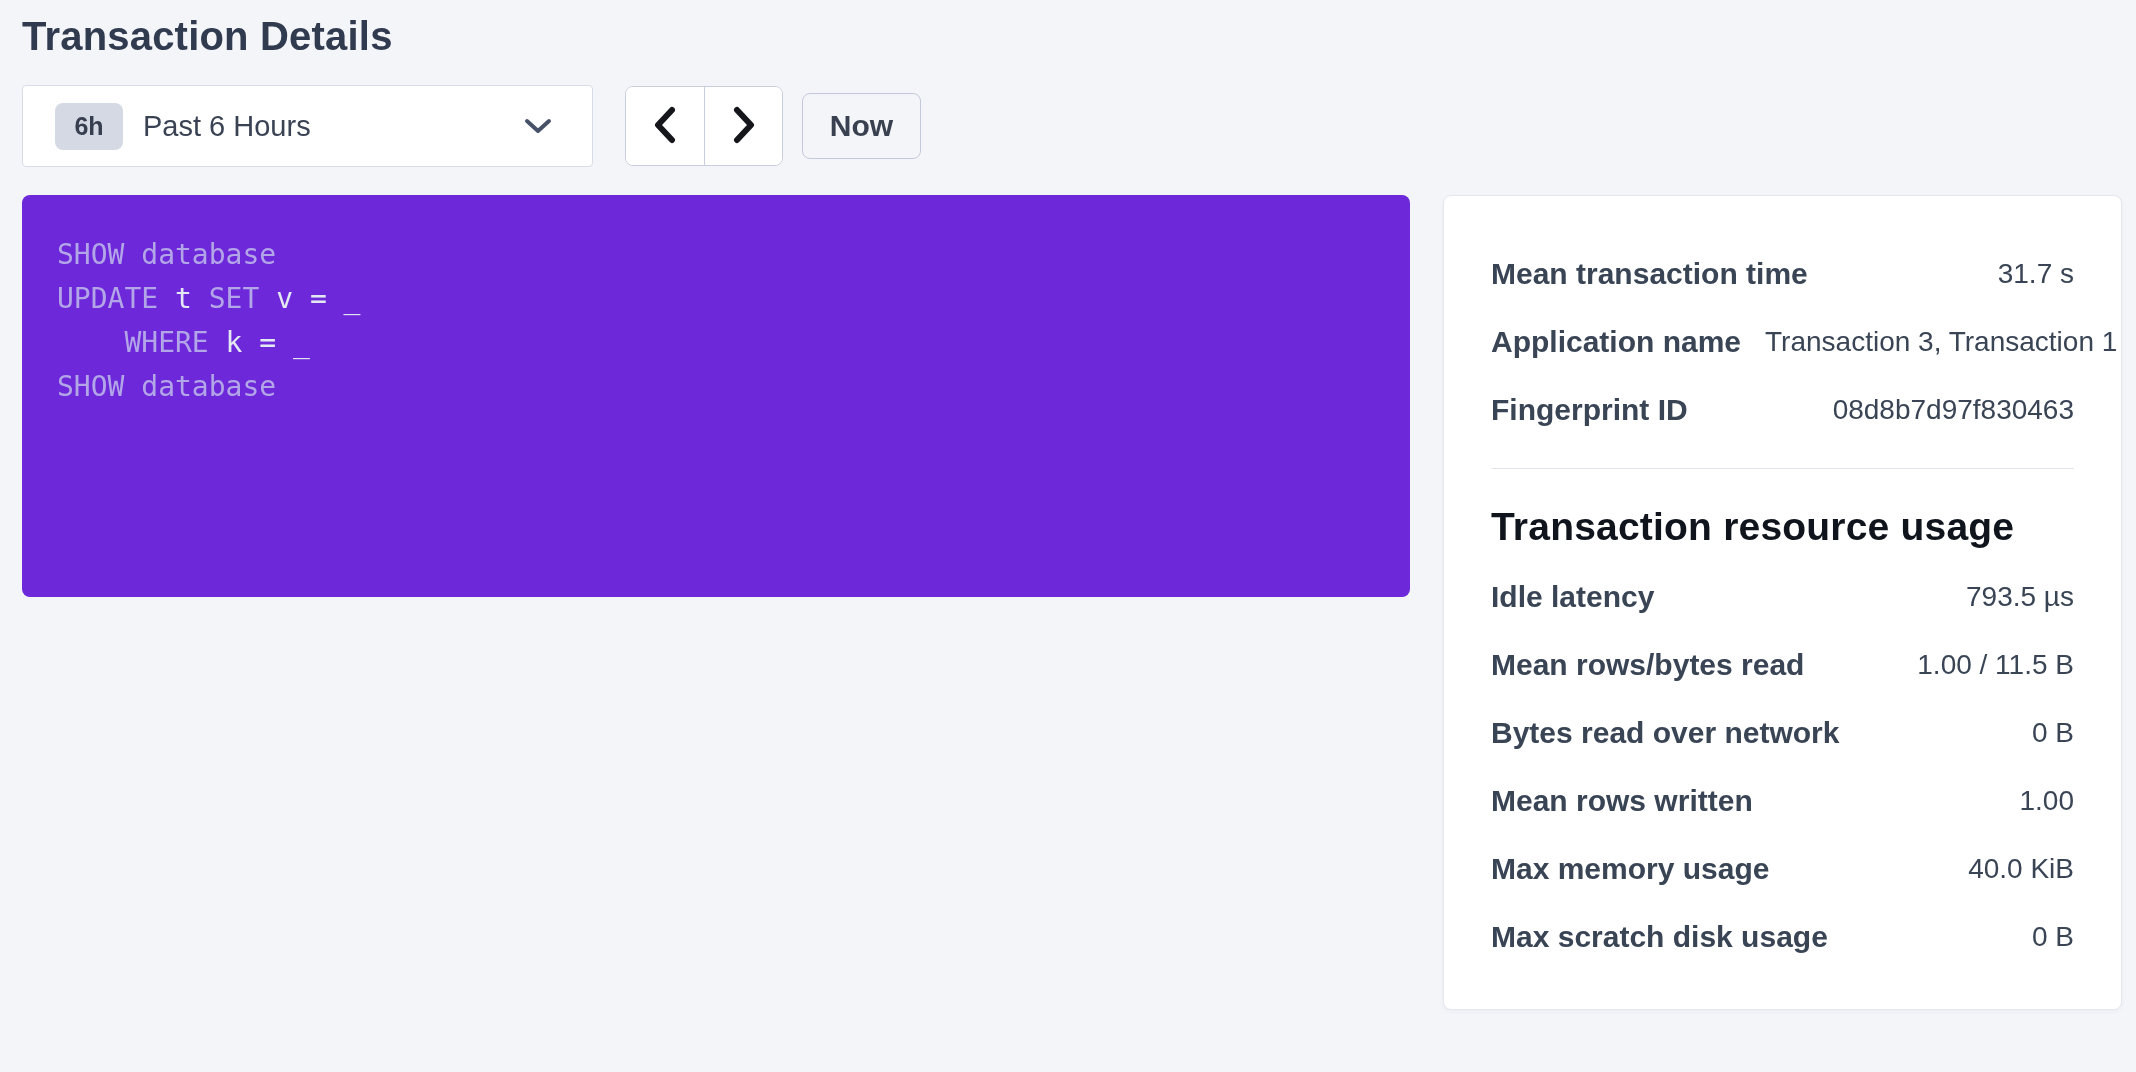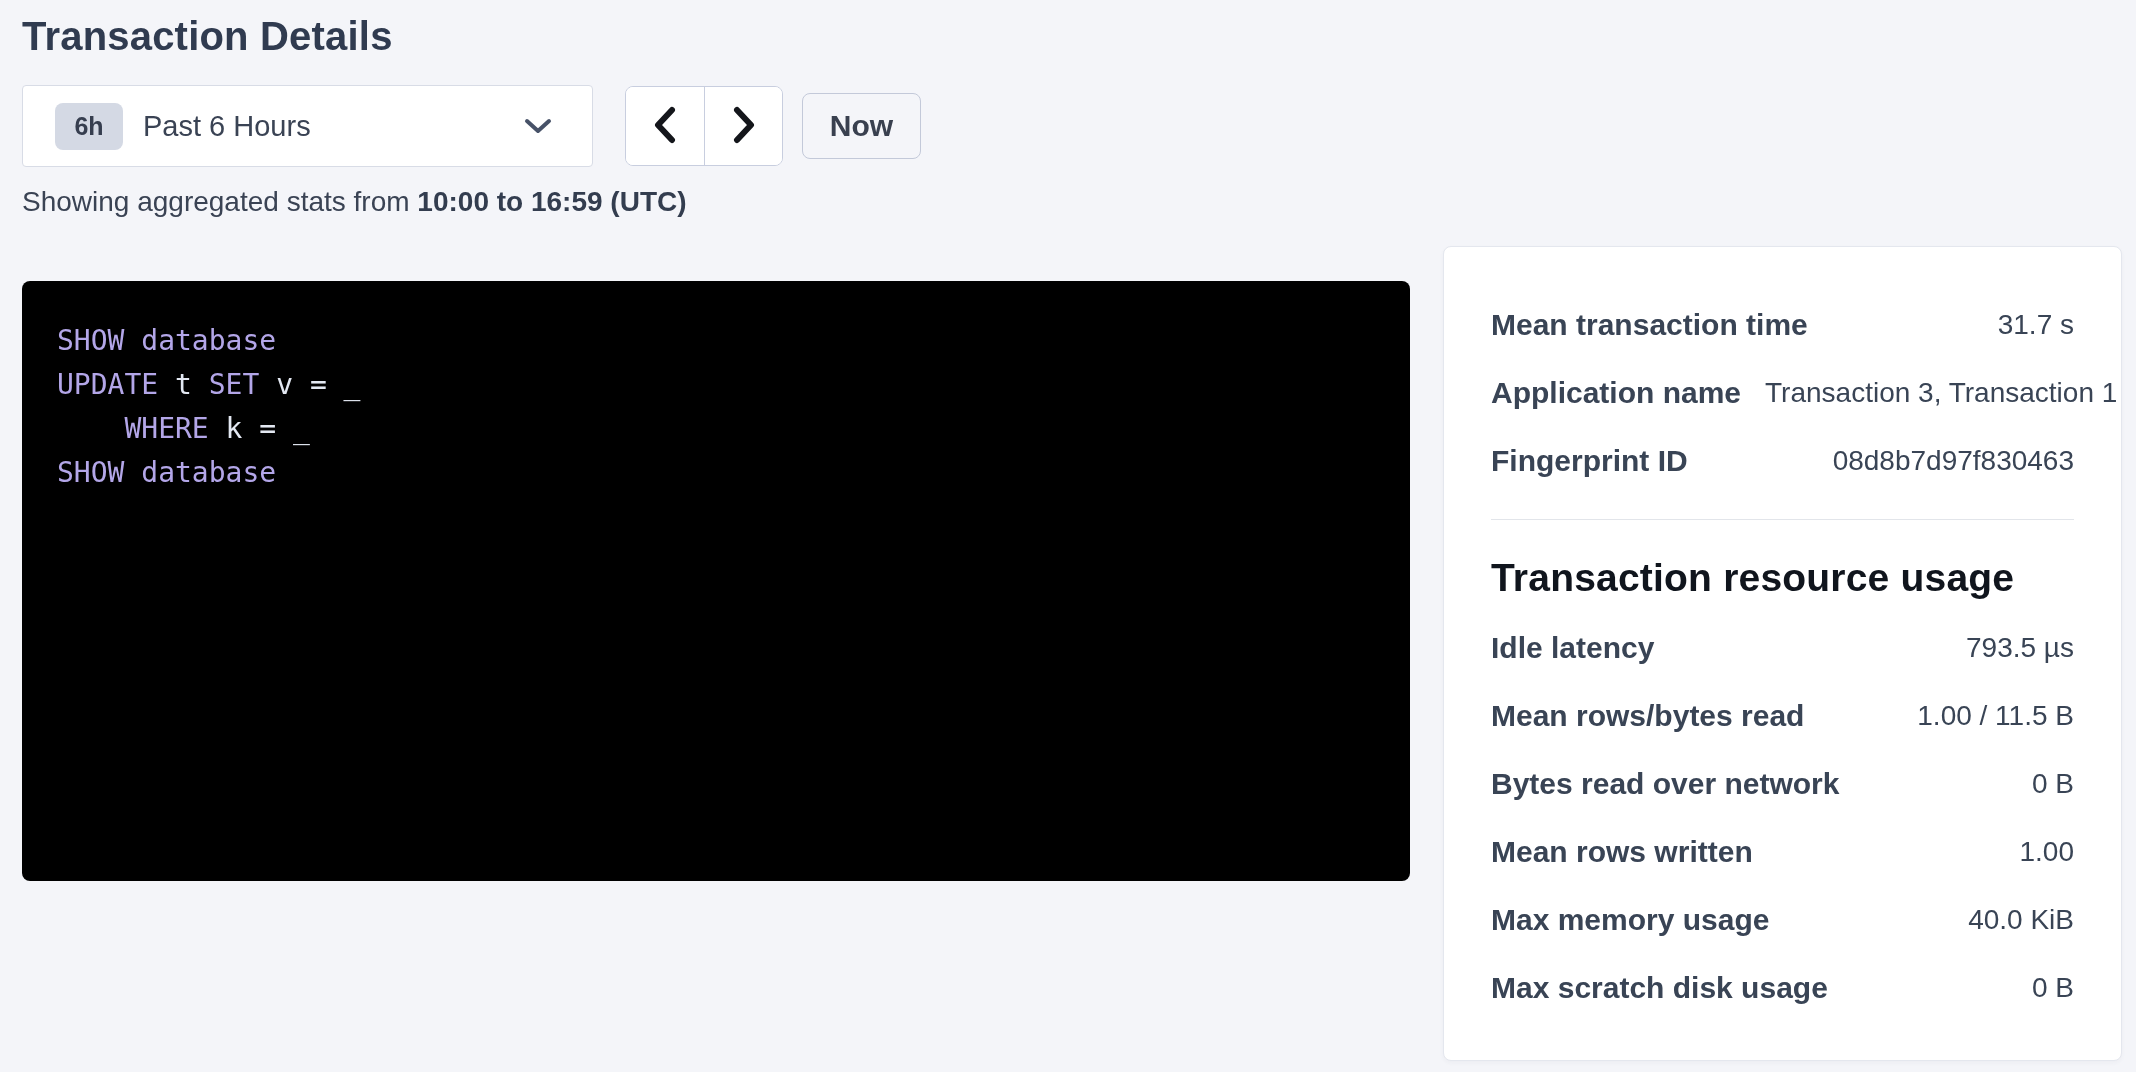--- a/index.html
+++ b/index.html
@@ -72,30 +72,29 @@
     cursor: pointer;
   }
 
   .caption { margin-top: 19px; font-size: 28px; color: #3a4354; }
   .caption b { font-weight: 700; color: #333d4f; }
 
   
   .main { display: flex; align-items: flex-start; gap: 33px; margin-top: 28px; }
 
   .code-block {
-    width: 1388px; height: 600px;
-    background: #000000;
+    width: 1388px; height: 402px;
+    background: #6d28d9;
     border-radius: 8px;
     padding: 38px 30px 0 35px;
     font-family: "DejaVu Sans Mono", monospace;
     font-size: 28px;
     line-height: 44px;
     white-space: pre;
     overflow: hidden;
-    margin-top: 35px;
   }
   .code-line { white-space: pre; }
   .tok-keyword { color: #b3a6e8; }
   .tok-plain { color: #e3e8f2; }
 
   .summary-card {
     width: 679px; min-height: 814px;
     background: #ffffff;
     border: 1px solid #e4e7ee;
     border-radius: 8px;
@@ -150,21 +149,20 @@
           <svg width="26" height="38" viewBox="0 0 26 38">
             <polyline points="6,4 20,19 6,34" fill="none" stroke="#14161b" stroke-width="6" stroke-linecap="round" stroke-linejoin="round"></polyline>
           </svg>
         </span>
       </button>
     </div>
 
     <button class="now-btn">Now</button>
   </div>
 
-  <div class="caption"><span>Showing aggregated stats from </span><b>10:00 to 16:59 (UTC)</b></div>
 
   <div class="main">
 
     <div class="code-block" id="code-block"><div class="code-line"><span class="tok-keyword">SHOW database</span></div><div class="code-line"><span class="tok-keyword">UPDATE</span><span class="tok-plain"> t </span><span class="tok-keyword">SET</span><span class="tok-plain"> v = _</span></div><div class="code-line"><span class="tok-plain">    </span><span class="tok-keyword">WHERE</span><span class="tok-plain"> k = _</span></div><div class="code-line"><span class="tok-keyword">SHOW database</span></div></div>
 
     <div class="summary-card">
       <div id="top-rows">
           <div class="summary-row">
             <span class="summary-label">Mean transaction time</span>
             <span class="summary-value">31.7 s</span>

